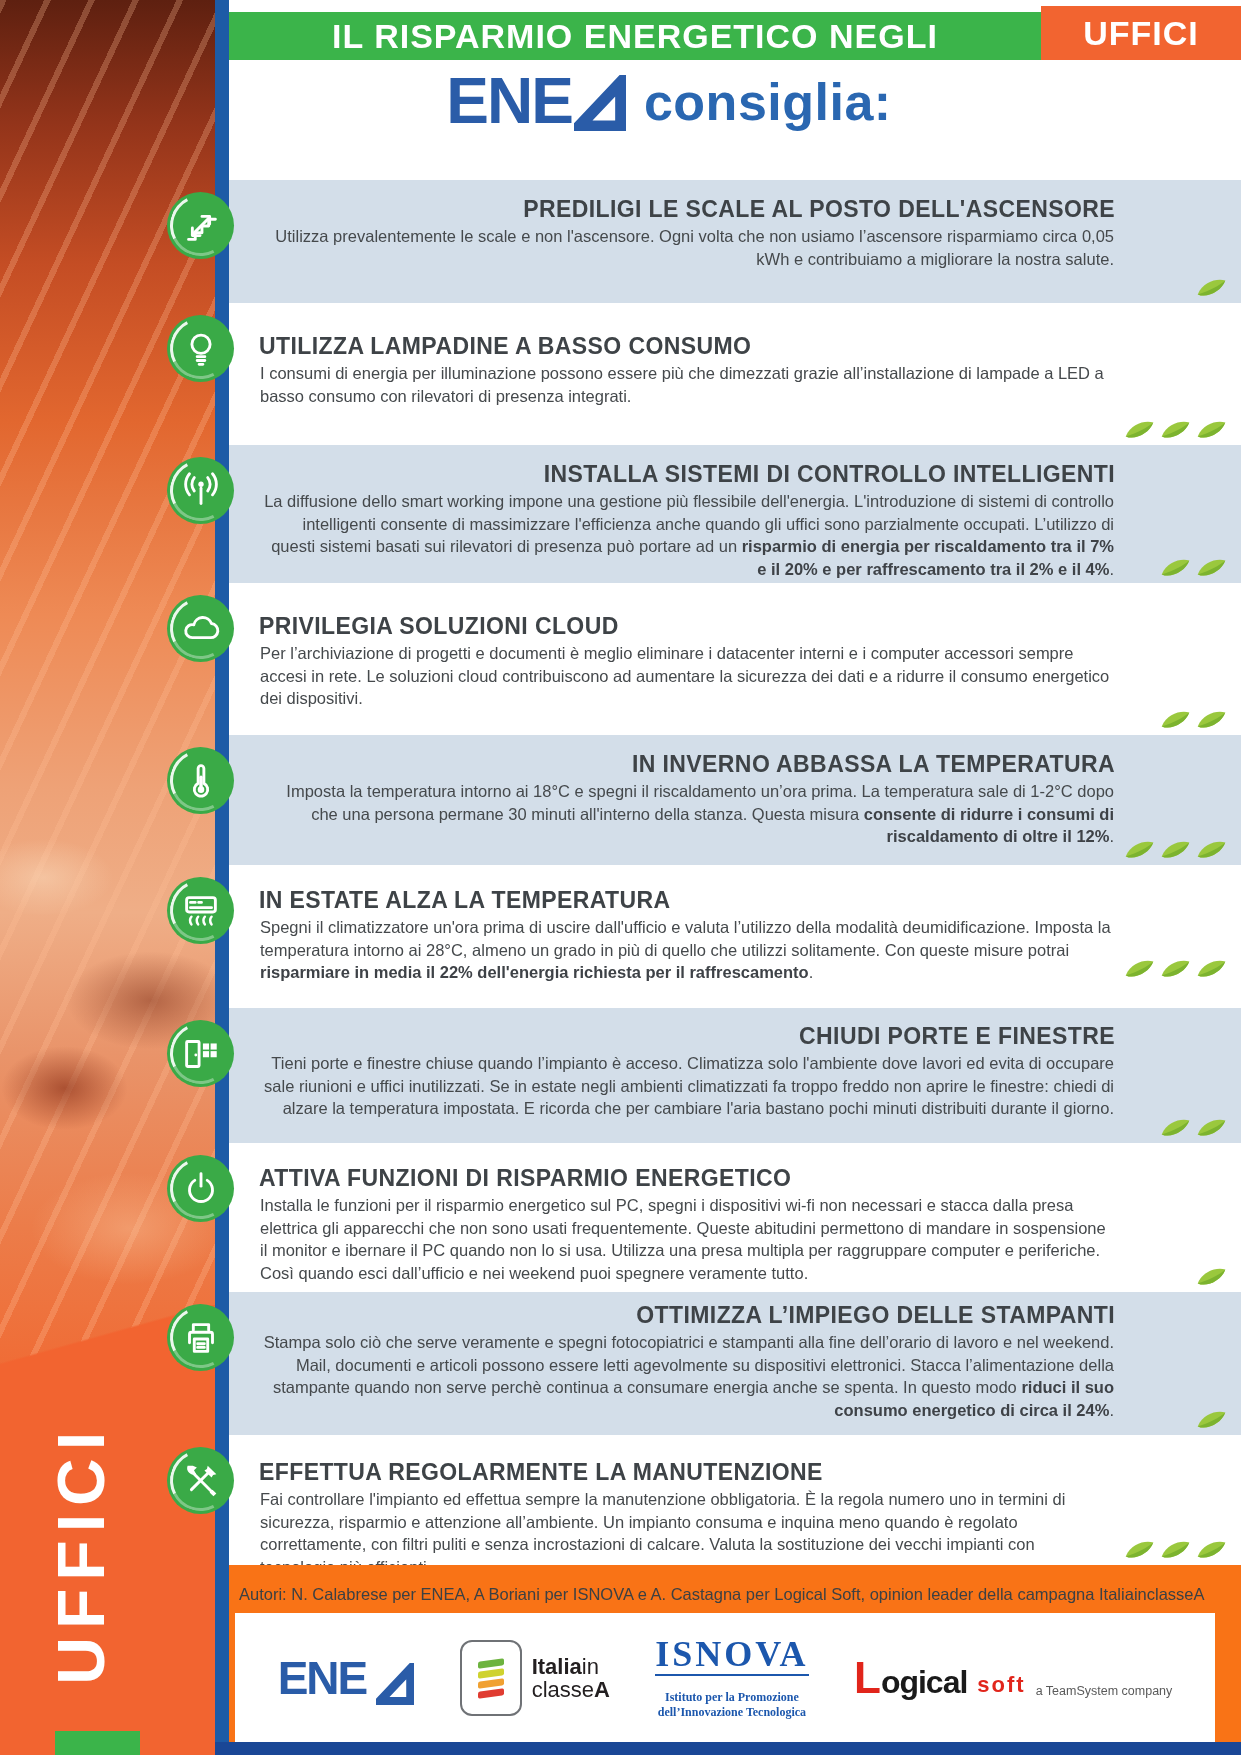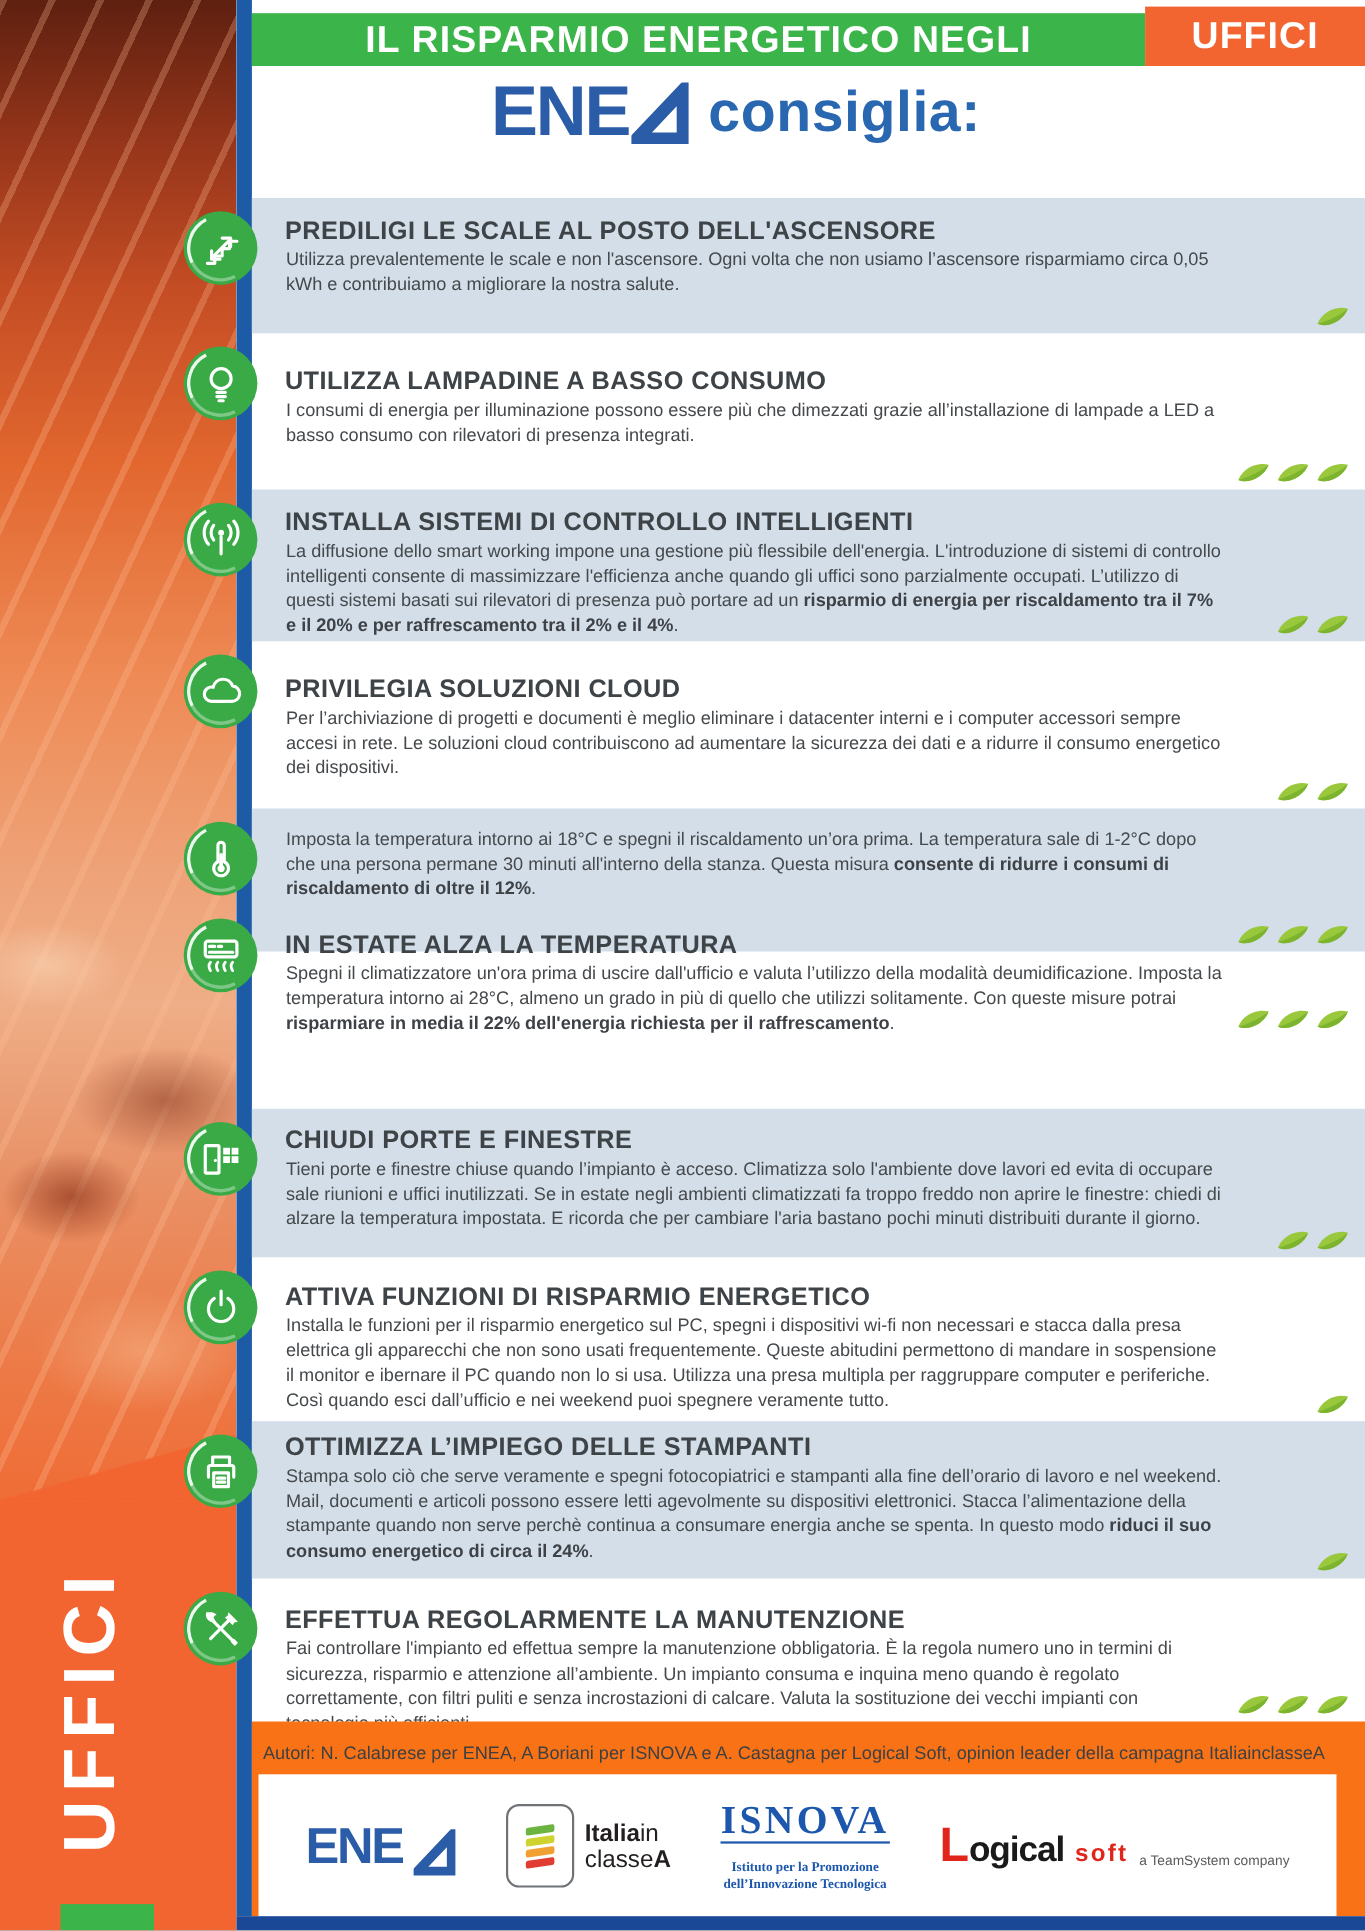--- a/index.html
+++ b/index.html
@@ -37,40 +37,40 @@
   .banner-tag{color:#fff;font-size:34px;font-weight:700;letter-spacing:1px;}
   .brand-row{position:absolute;left:229px;top:72px;width:880px;display:flex;align-items:center;justify-content:center;gap:18px;}
   .enea-logo{display:flex;align-items:flex-end;color:#2a5ca8;font-weight:800;}
   .enea-logo .txt{font-size:64px;line-height:.9;letter-spacing:-2px;font-stretch:condensed;}
   .enea-logo svg{margin-left:2px;}
   .tagline{color:#2a67b1;font-size:52px;font-weight:700;letter-spacing:.5px;}
 
   
   .sections{position:absolute;left:229px;top:0;right:0;height:1755px;pointer-events:none;}
   .section{position:absolute;left:0;right:0;box-sizing:border-box;padding-left:30px;padding-right:126px;}
-  .section.alt{background:#d3dee9;}
+  .section.alt{background:#d3dee9;text-align:right;}
   .section-title{color:#3e4347;font-size:23px;font-weight:700;letter-spacing:.4px;margin:0 0 3px 0;line-height:1.15;}
   .section-body{color:#45494c;font-size:16.5px;line-height:22.5px;margin:1px;}
   .section-body b{font-weight:700;color:#3e4247;}
   .icon-circle{position:absolute;left:-62px;width:67px;height:67px;border-radius:50%;
     background:#3aaa47;display:flex;align-items:center;justify-content:center;}
   .icon-circle:after{content:"";position:absolute;inset:3px;border-radius:50%;
     border:3px solid transparent;border-left-color:rgba(255,255,255,.9);
     border-bottom-color:rgba(255,255,255,.35);transform:rotate(18deg);}
   .icon-circle svg{width:46px;height:46px;}
   .leaf-row{position:absolute;right:14px;bottom:5px;display:flex;gap:5px;}
   .leaf-row svg{width:31px;height:21px;}
 
   
   .section:nth-of-type(1){top:180px;height:123px;padding-top:16px;}
   .section:nth-of-type(2){top:303px;height:142px;padding-top:30px;}
   .section:nth-of-type(3){top:445px;height:138px;padding-top:16px;}
   .section:nth-of-type(4){top:583px;height:152px;padding-top:30px;}
   .section:nth-of-type(5){top:735px;height:130px;padding-top:16px;}
-  .section:nth-of-type(6){top:823px;height:119px;padding-top:22px;}
+  .section:nth-of-type(6){top:865px;height:119px;padding-top:22px;}
   .section:nth-of-type(7){top:1008px;height:135px;padding-top:15px;}
   .section:nth-of-type(8){top:1143px;height:149px;padding-top:22px;}
   .section:nth-of-type(9){top:1292px;height:143px;padding-top:10px;}
   .section:nth-of-type(10){top:1435px;height:130px;padding-top:24px;}
   .icon-circle{top:12px;}
 
   
   .footer{position:absolute;left:229px;right:0;top:1565px;bottom:13px;background:#f97316;}
   .authors{color:#3c4043;font-size:16.5px;padding:20px 10px 0 10px;white-space:nowrap;}
   .logo-panel{position:absolute;left:6px;right:26px;top:48px;height:130px;background:#ffffff;
@@ -211,20 +211,21 @@
   </div>
 
   <div class="section alt">
     <div class="icon-circle">
           <svg viewBox="0 0 48 48">
             <path fill="none" stroke="#fff" stroke-width="3" stroke-linecap="round" stroke-linejoin="round" d="M21 11a3 3 0 0 1 6 0v15.5a7 7 0 1 1-6 0z"></path>
             <circle cx="24" cy="33" r="3.4" fill="#fff"></circle>
             <path d="M24 20v11" stroke="#fff" stroke-width="3.6" stroke-linecap="round"></path>
           </svg>
         </div>
+    <h2 class="section-title">IN INVERNO ABBASSA LA TEMPERATURA</h2>
     <p class="section-body"><span>Imposta la temperatura intorno ai 18°C e spegni il riscaldamento un’ora prima. La temperatura sale di 1-2°C dopo che una persona permane 30 minuti all'interno della stanza. Questa misura </span><b>consente di ridurre i consumi di riscaldamento di oltre il 12%</b><span>.</span></p>
     <div class="leaf-row">
           <svg viewBox="0 0 36 24">
   <path d="M2 20 C8 5 25 1 34 4 C30 16 13 25 2 20 Z" fill="#9ac83d"></path>
   <path d="M2 20 C16 16 27 10 34 4 C30 16 13 25 2 20 Z" fill="#7cb32f"></path>
           </svg>
           <svg viewBox="0 0 36 24">
   <path d="M2 20 C8 5 25 1 34 4 C30 16 13 25 2 20 Z" fill="#9ac83d"></path>
   <path d="M2 20 C16 16 27 10 34 4 C30 16 13 25 2 20 Z" fill="#7cb32f"></path>
           </svg>

